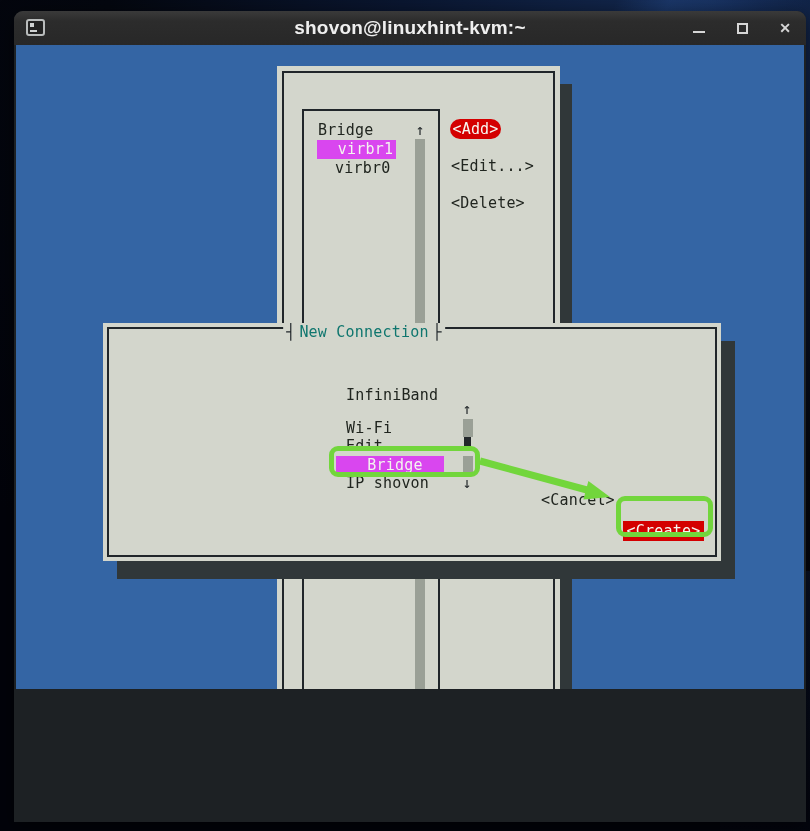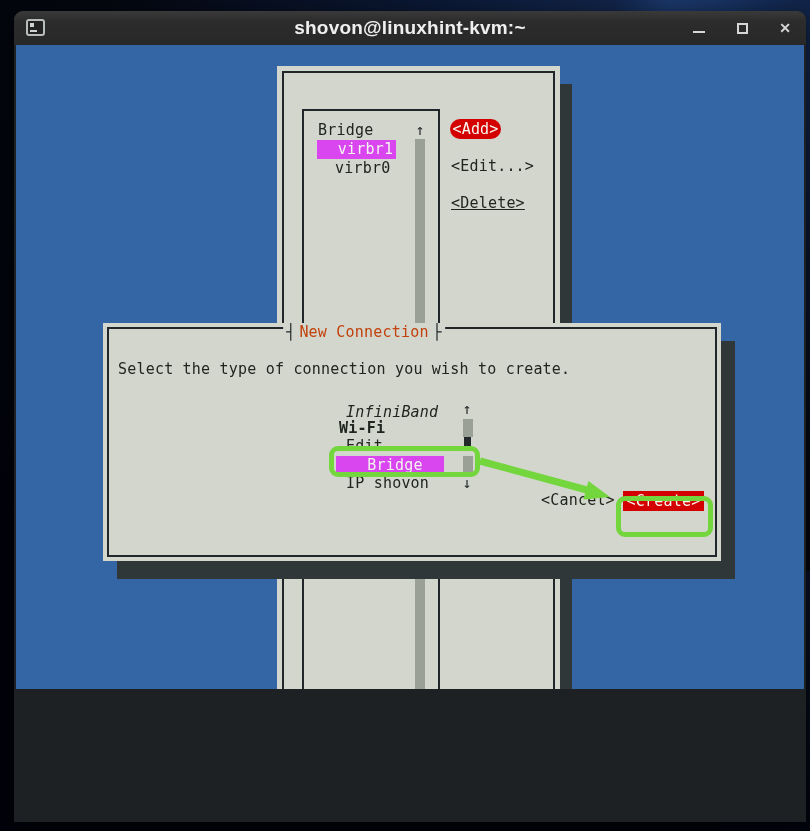--- a/index.html
+++ b/index.html
@@ -39,21 +39,21 @@
   .tline{position:absolute;height:19px;line-height:19px;white-space:pre;}
   .hl{background:#d946ef;color:#f4f4ef;text-align:center;}
   .btn{position:absolute;height:20px;line-height:20px;white-space:pre;cursor:default;}
   .btn-red{background:#d40000;color:#f7f6f1;text-align:center;}
   .strip{position:absolute;background:#9aa096;}
   .thumb{position:absolute;background:#23282b;}
   .scroll-glyph{position:absolute;width:12px;height:19px;line-height:19px;text-align:center;color:#23282b;}
 
   .popup-title{position:absolute;top:0;left:261px;transform:translateX(-50%);height:18px;line-height:18px;
     background:#d3d6cc;padding:0 3px;display:flex;gap:4px;white-space:pre;}
-  .popup-title .ttl{color:#c2410c;}
+  .popup-title .ttl{color:#0f766e;}
   .tick{color:#20262a;}
 
   .annot{position:absolute;border:5px solid #72d63c;border-radius:9px;pointer-events:none;}
   .arrow-svg{position:absolute;left:0;top:0;pointer-events:none;}
 </style>
 </head>
 <body>
 
 <div class="desktop">
   <div class="deco deco1"></div>
@@ -92,51 +92,50 @@
 
           <div class="tline hl" style="left:13px;top:29px;width:79px;padding-left:18px;">virbr1</div>
           <div class="tline" style="left:31px;top:48px;">virbr0</div>
 
           <div class="strip" style="left:111px;top:28px;width:10px;height:588px;"></div>
           <div class="scroll-glyph" style="left:110px;top:617px;">↓</div>
         </div>
 
         <div class="btn btn-red" style="left:173px;top:53px;width:51px;border-radius:10px;">&lt;Add&gt;</div>
         <div class="btn" style="left:174px;top:90px;">&lt;Edit...&gt;</div>
-        <div class="btn" style="left:174px;top:127px;text-decoration:underline;">&lt;Delete&gt;</div>
+        <div class="btn" style="left:174px;top:127px;">&lt;Delete&gt;</div>
         <div class="btn" style="left:176px;top:640px;">&lt;Back&gt;</div>
       </div>
 
       <div class="shadow" style="left:101px;top:296px;width:618px;height:238px;"></div>
 
       <div class="dlg" style="left:87px;top:278px;width:618px;height:238px;">
         <div class="dlg-border" style="inset:4px;"></div>
 
         <div class="popup-title">
           <span class="tick">┤</span>
           <span class="ttl">New Connection</span>
           <span class="tick">├</span>
         </div>
 
-        <div class="tline" style="left:15px;top:37px;">Select the type of connection you wish to create.</div>
 
-        <div class="tline" style="left:233px;top:80px;width:108px;padding-left:10px;font-style:italic;">InfiniBand</div>
-        <div class="tline" style="left:226px;top:96px;width:108px;padding-left:10px;font-weight:bold;">Wi-Fi</div>
+        <div class="tline" style="left:233px;top:63px;width:108px;padding-left:10px;">InfiniBand</div>
+        <div class="tline" style="left:233px;top:96px;width:108px;padding-left:10px;">Wi-Fi</div>
         <div class="tline" style="left:233px;top:114px;width:108px;padding-left:10px;">Edit</div>
         <div class="tline hl" style="left:233px;top:133px;width:108px;padding-left:10px;">Bridge</div>
         <div class="tline" style="left:233px;top:151px;width:108px;padding-left:10px;">IP shovon</div>
 
         <div class="scroll-glyph" style="left:358px;top:77px;">↑</div>
         <div class="strip" style="left:360px;top:96px;width:10px;height:18px;"></div>
         <div class="thumb" style="left:361px;top:114px;width:7px;height:13px;"></div>
         <div class="strip" style="left:360px;top:133px;width:10px;height:19px;"></div>
         <div class="scroll-glyph" style="left:358px;top:151px;">↓</div>
 
         <div class="btn" style="left:438px;top:167px;text-align:center;">&lt;Cancel&gt;</div>
-        <div class="btn btn-red" style="left:520px;top:168px;width:81px;">&lt;Create&gt;</div>
+        <div class="btn btn-red" style="left:520px;top:198px;width:81px;">&lt;Create&gt;</div>
       </div>
 
       <div class="annot" style="left:313px;top:401px;width:151px;height:31px;"></div>
       <div class="annot" style="left:600px;top:451px;width:97px;height:41px;"></div>
       <svg class="arrow-svg" width="789" height="776" viewBox="0 0 789 776">
         <line x1="464" y1="416" x2="571" y2="445" stroke="#72d63c" stroke-width="7"></line>
         <polygon points="594,452 567.4,454.5 572.4,436.1" fill="#72d63c"></polygon>
       </svg>
 
     </div>

